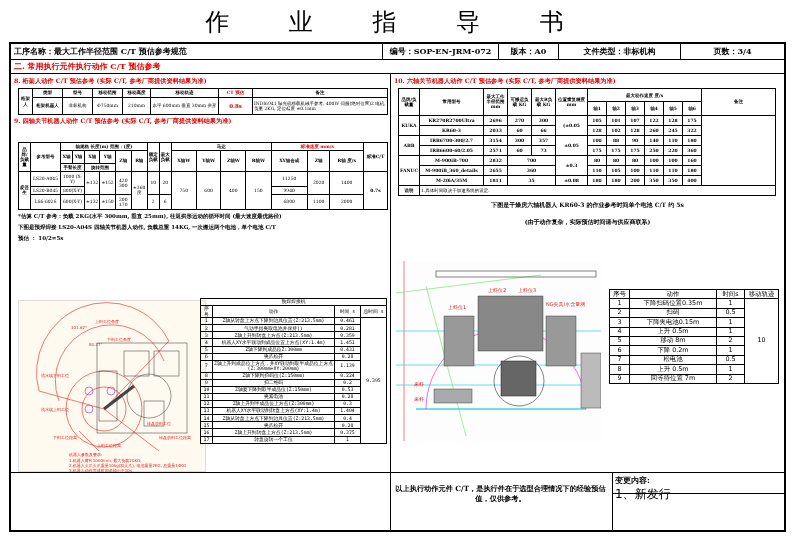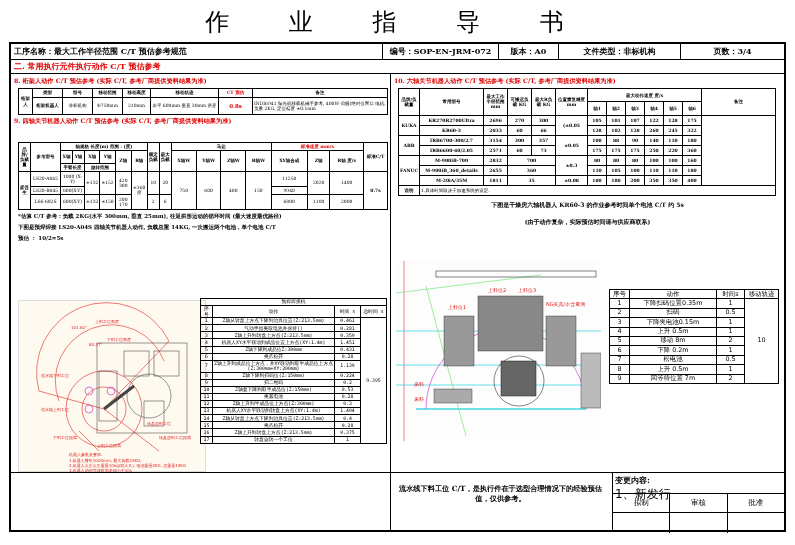--- a/index.html
+++ b/index.html
@@ -513,33 +513,22 @@
             <td>9</td>
             <td>回等待位置 7m</td>
             <td>2</td>
           </tr>
     </tbody>
       </table>
   </div>
 
   <div class="bottom-left"></div>
   <div class="ctrl">
-    <div class="ctrl-b">流水线下料工位 C/T，是执行件在于选型合理情况下的经验预估值，仅供参考。</div>
+    <div class="ctrl-b">以上执行动作元件 C/T，是执行件在于选型合理情况下的经验预估值，仅供参考。</div>
   </div>
   <div class="chg">
     <div class="chg-h">
       <span class="chg-title">变更内容:</span>
       <span class="chg-item">1、新发行</span>
     </div>
-    <div class="sign">
-      <div>
-          <span class="lbl">拟制</span>
-        </div>
-      <div>
-          <span class="lbl">审核</span>
-        </div>
-      <div>
-          <span class="lbl">批准</span>
-        </div>
-    </div>
   </div>
 
 </div>
 
 </body></html>

